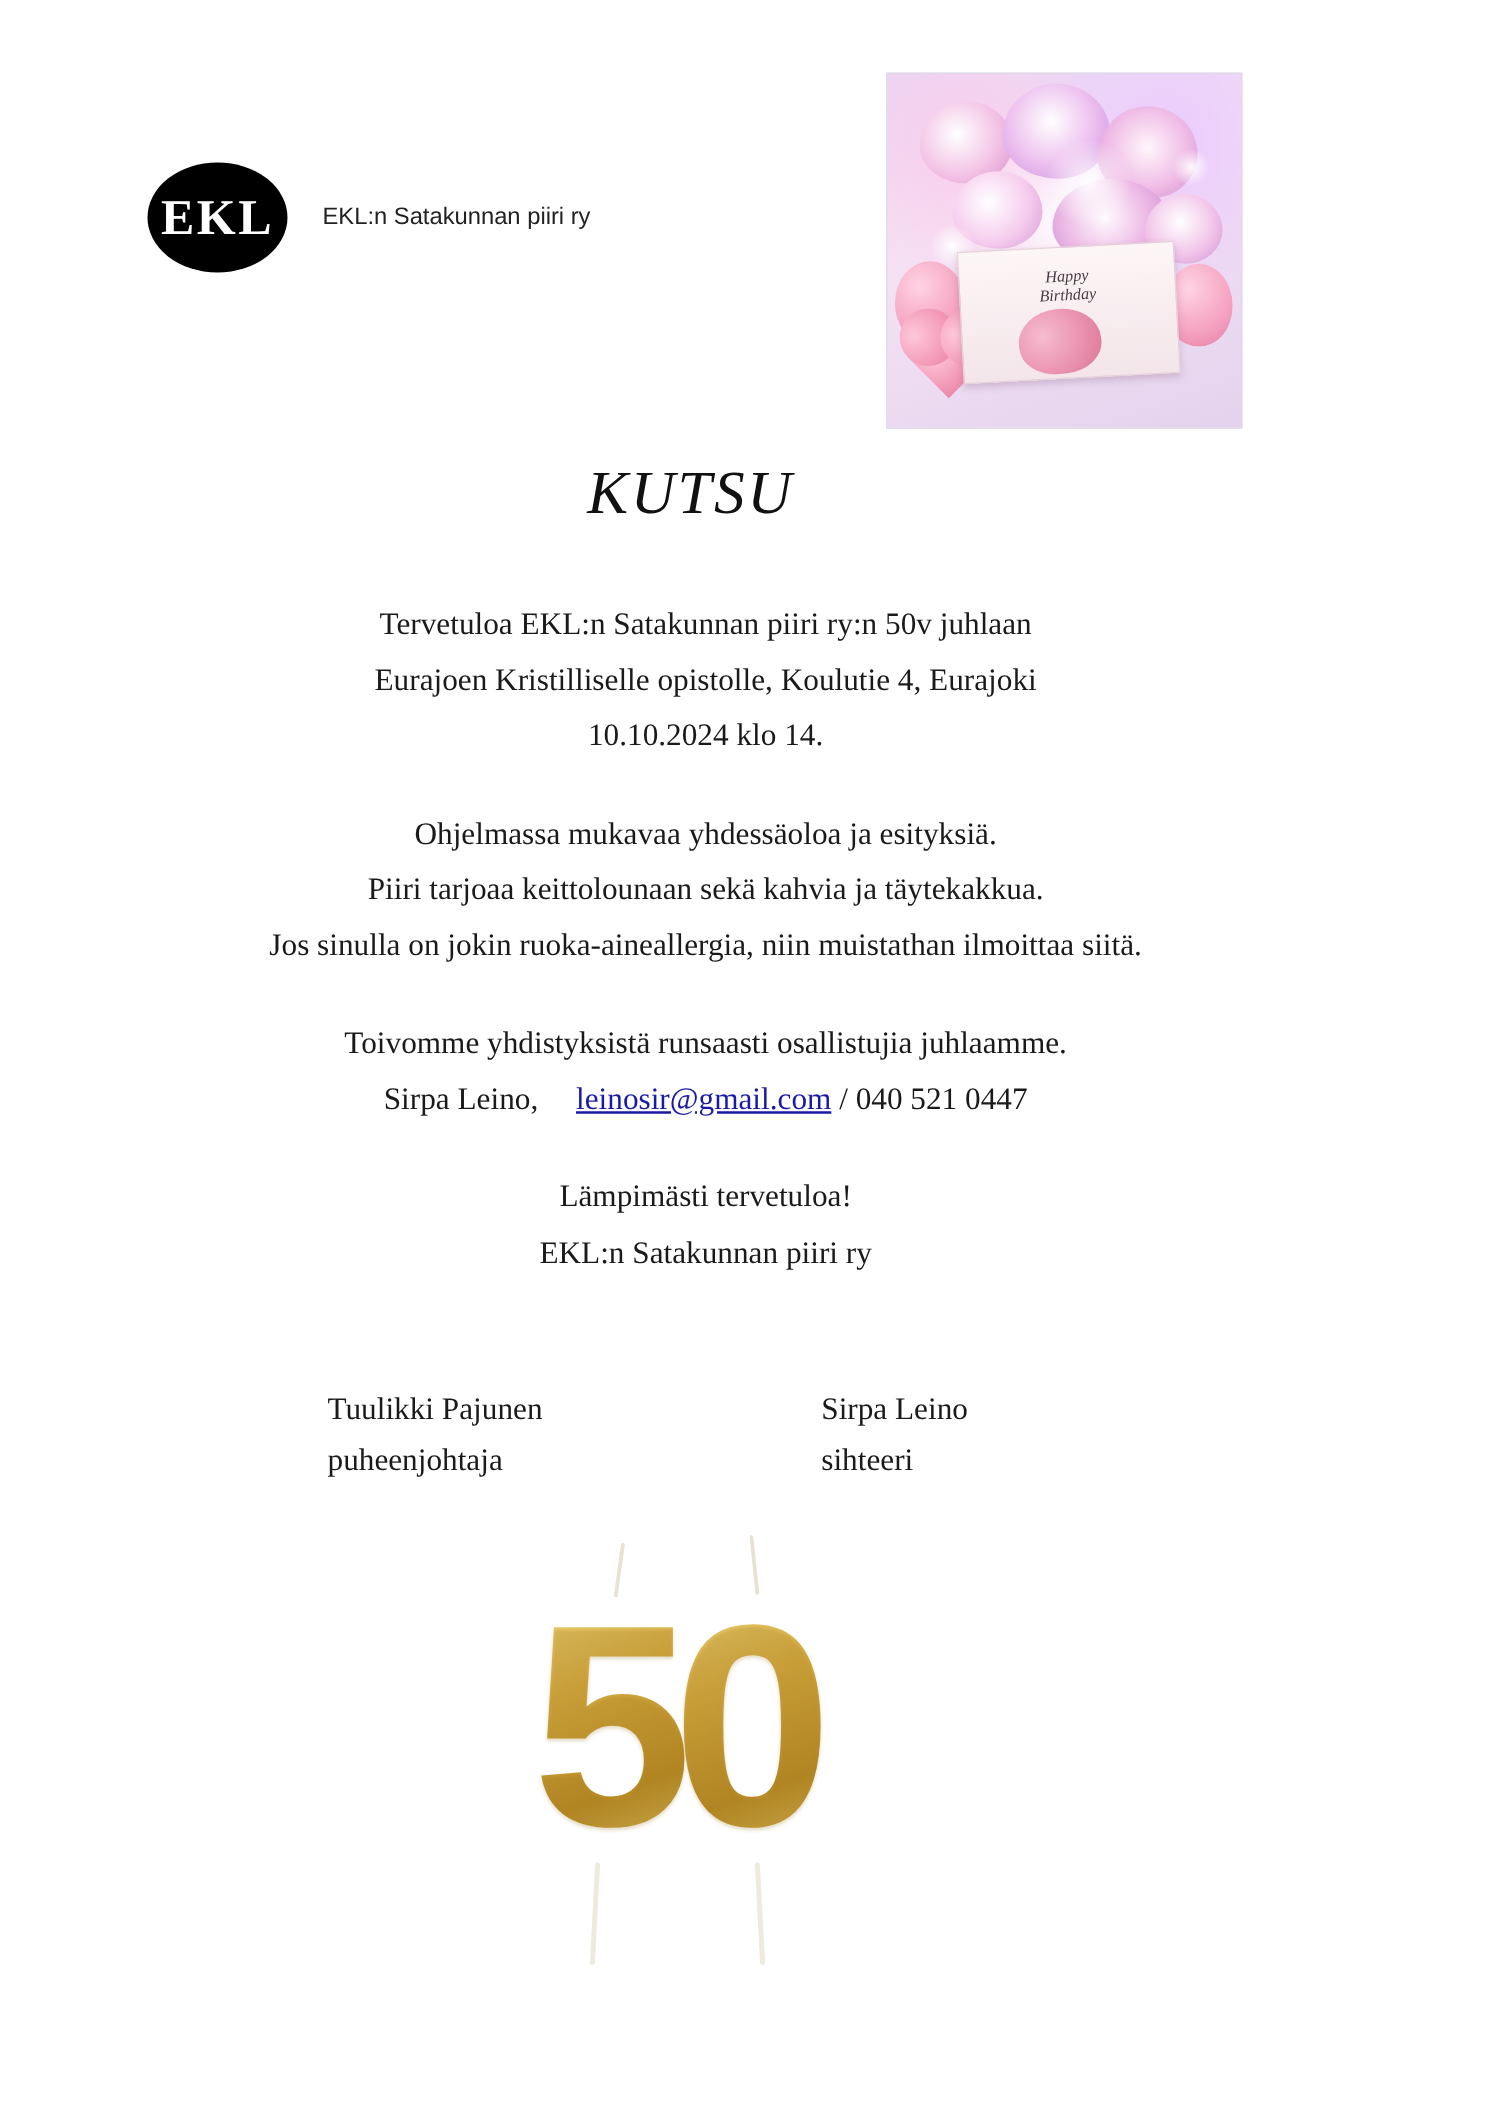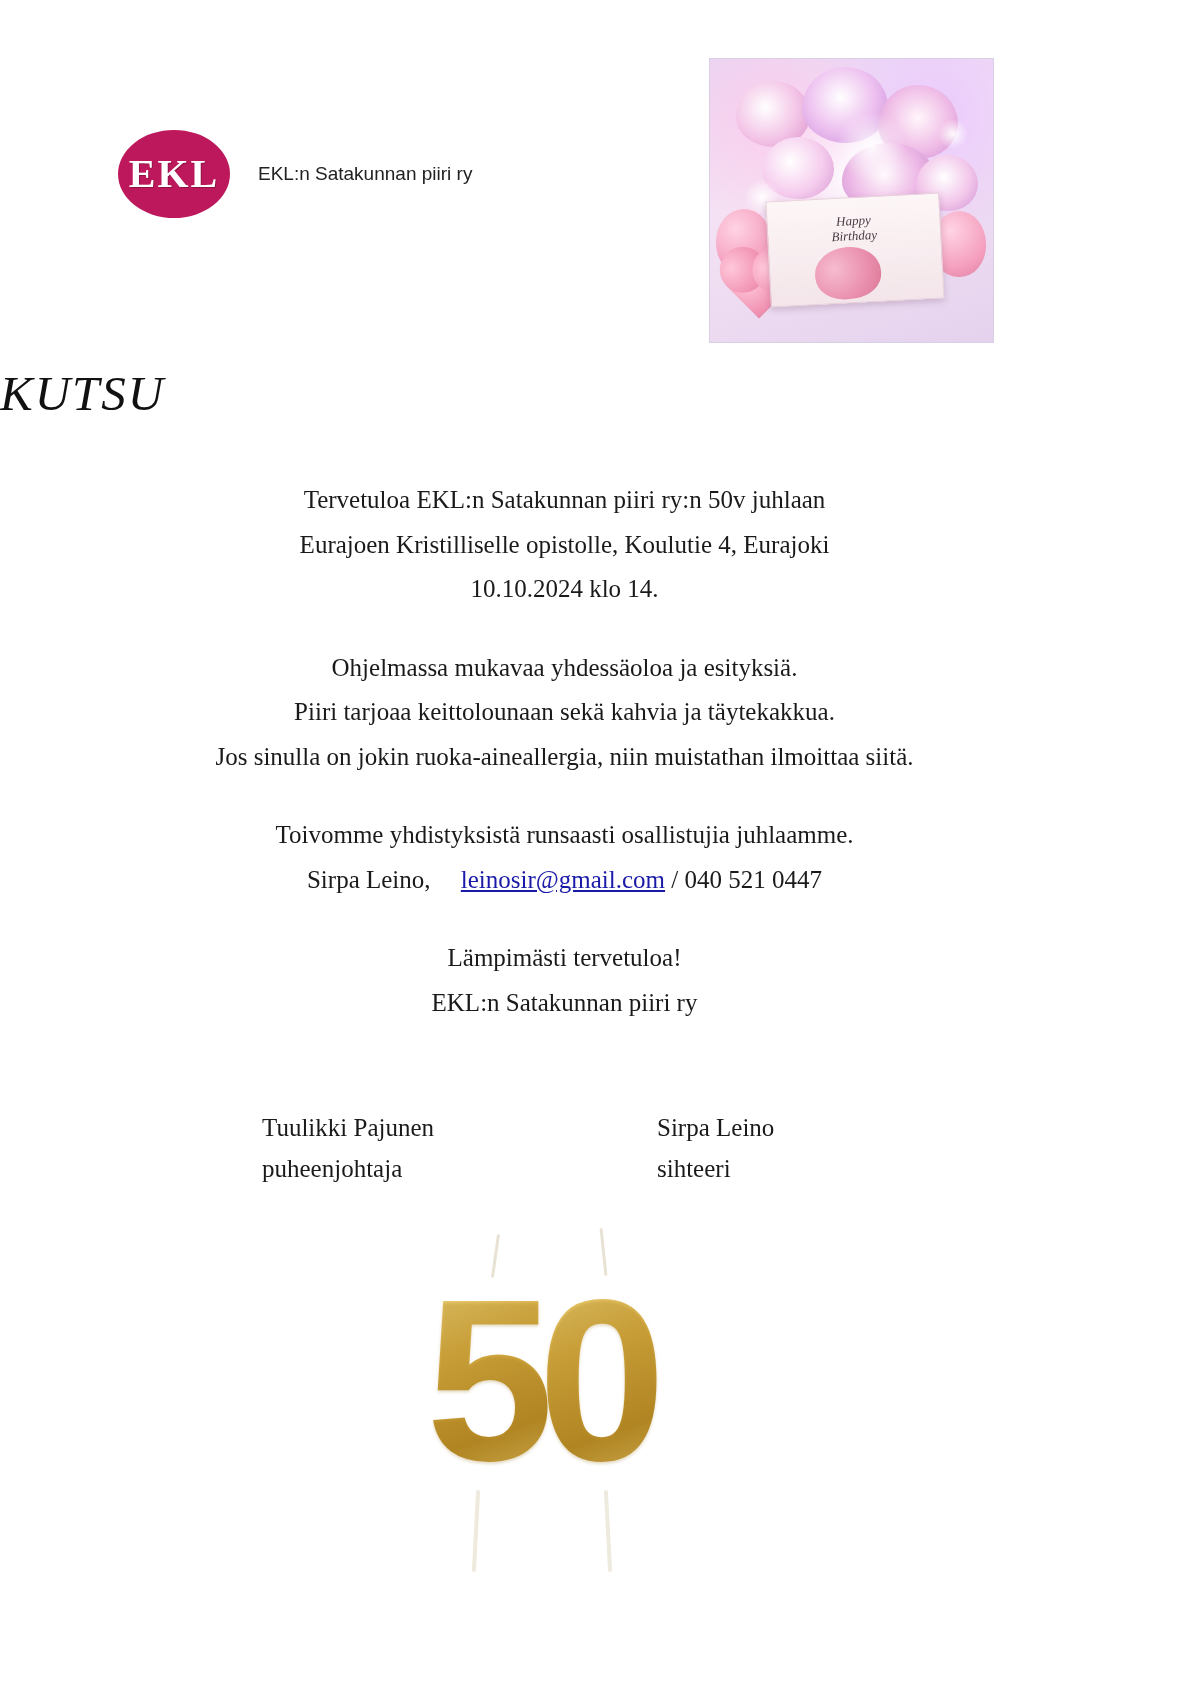--- a/index.html
+++ b/index.html
@@ -22,21 +22,21 @@
     top: 130px;
     left: 118px;
     display: flex;
     align-items: center;
     gap: 28px;
   }
   .ekl-logo {
     width: 112px;
     height: 88px;
     border-radius: 50%;
-    background: #be185d;
+    background: #000000;
     display: flex;
     align-items: center;
     justify-content: center;
     box-shadow: inset 0 0 0 0 #000;
   }
   .ekl-logo-text {
     color: #ffffff;
     font-family: "Liberation Serif", serif;
     font-weight: bold;
     font-size: 40px;
@@ -131,21 +131,21 @@
     position: absolute;
     border-radius: 50% 50% 48% 48%;
   }
 
   
   .kutsu-title {
     position: absolute;
     top: 365px;
     left: 0;
     width: 1105px;
-    text-align: left;
+    text-align: center;
     font-family: "Liberation Serif", serif;
     font-style: italic;
     font-size: 49px;
     letter-spacing: 2px;
     color: #111;
   }
 
   
   .doc-body {
     position: absolute;

